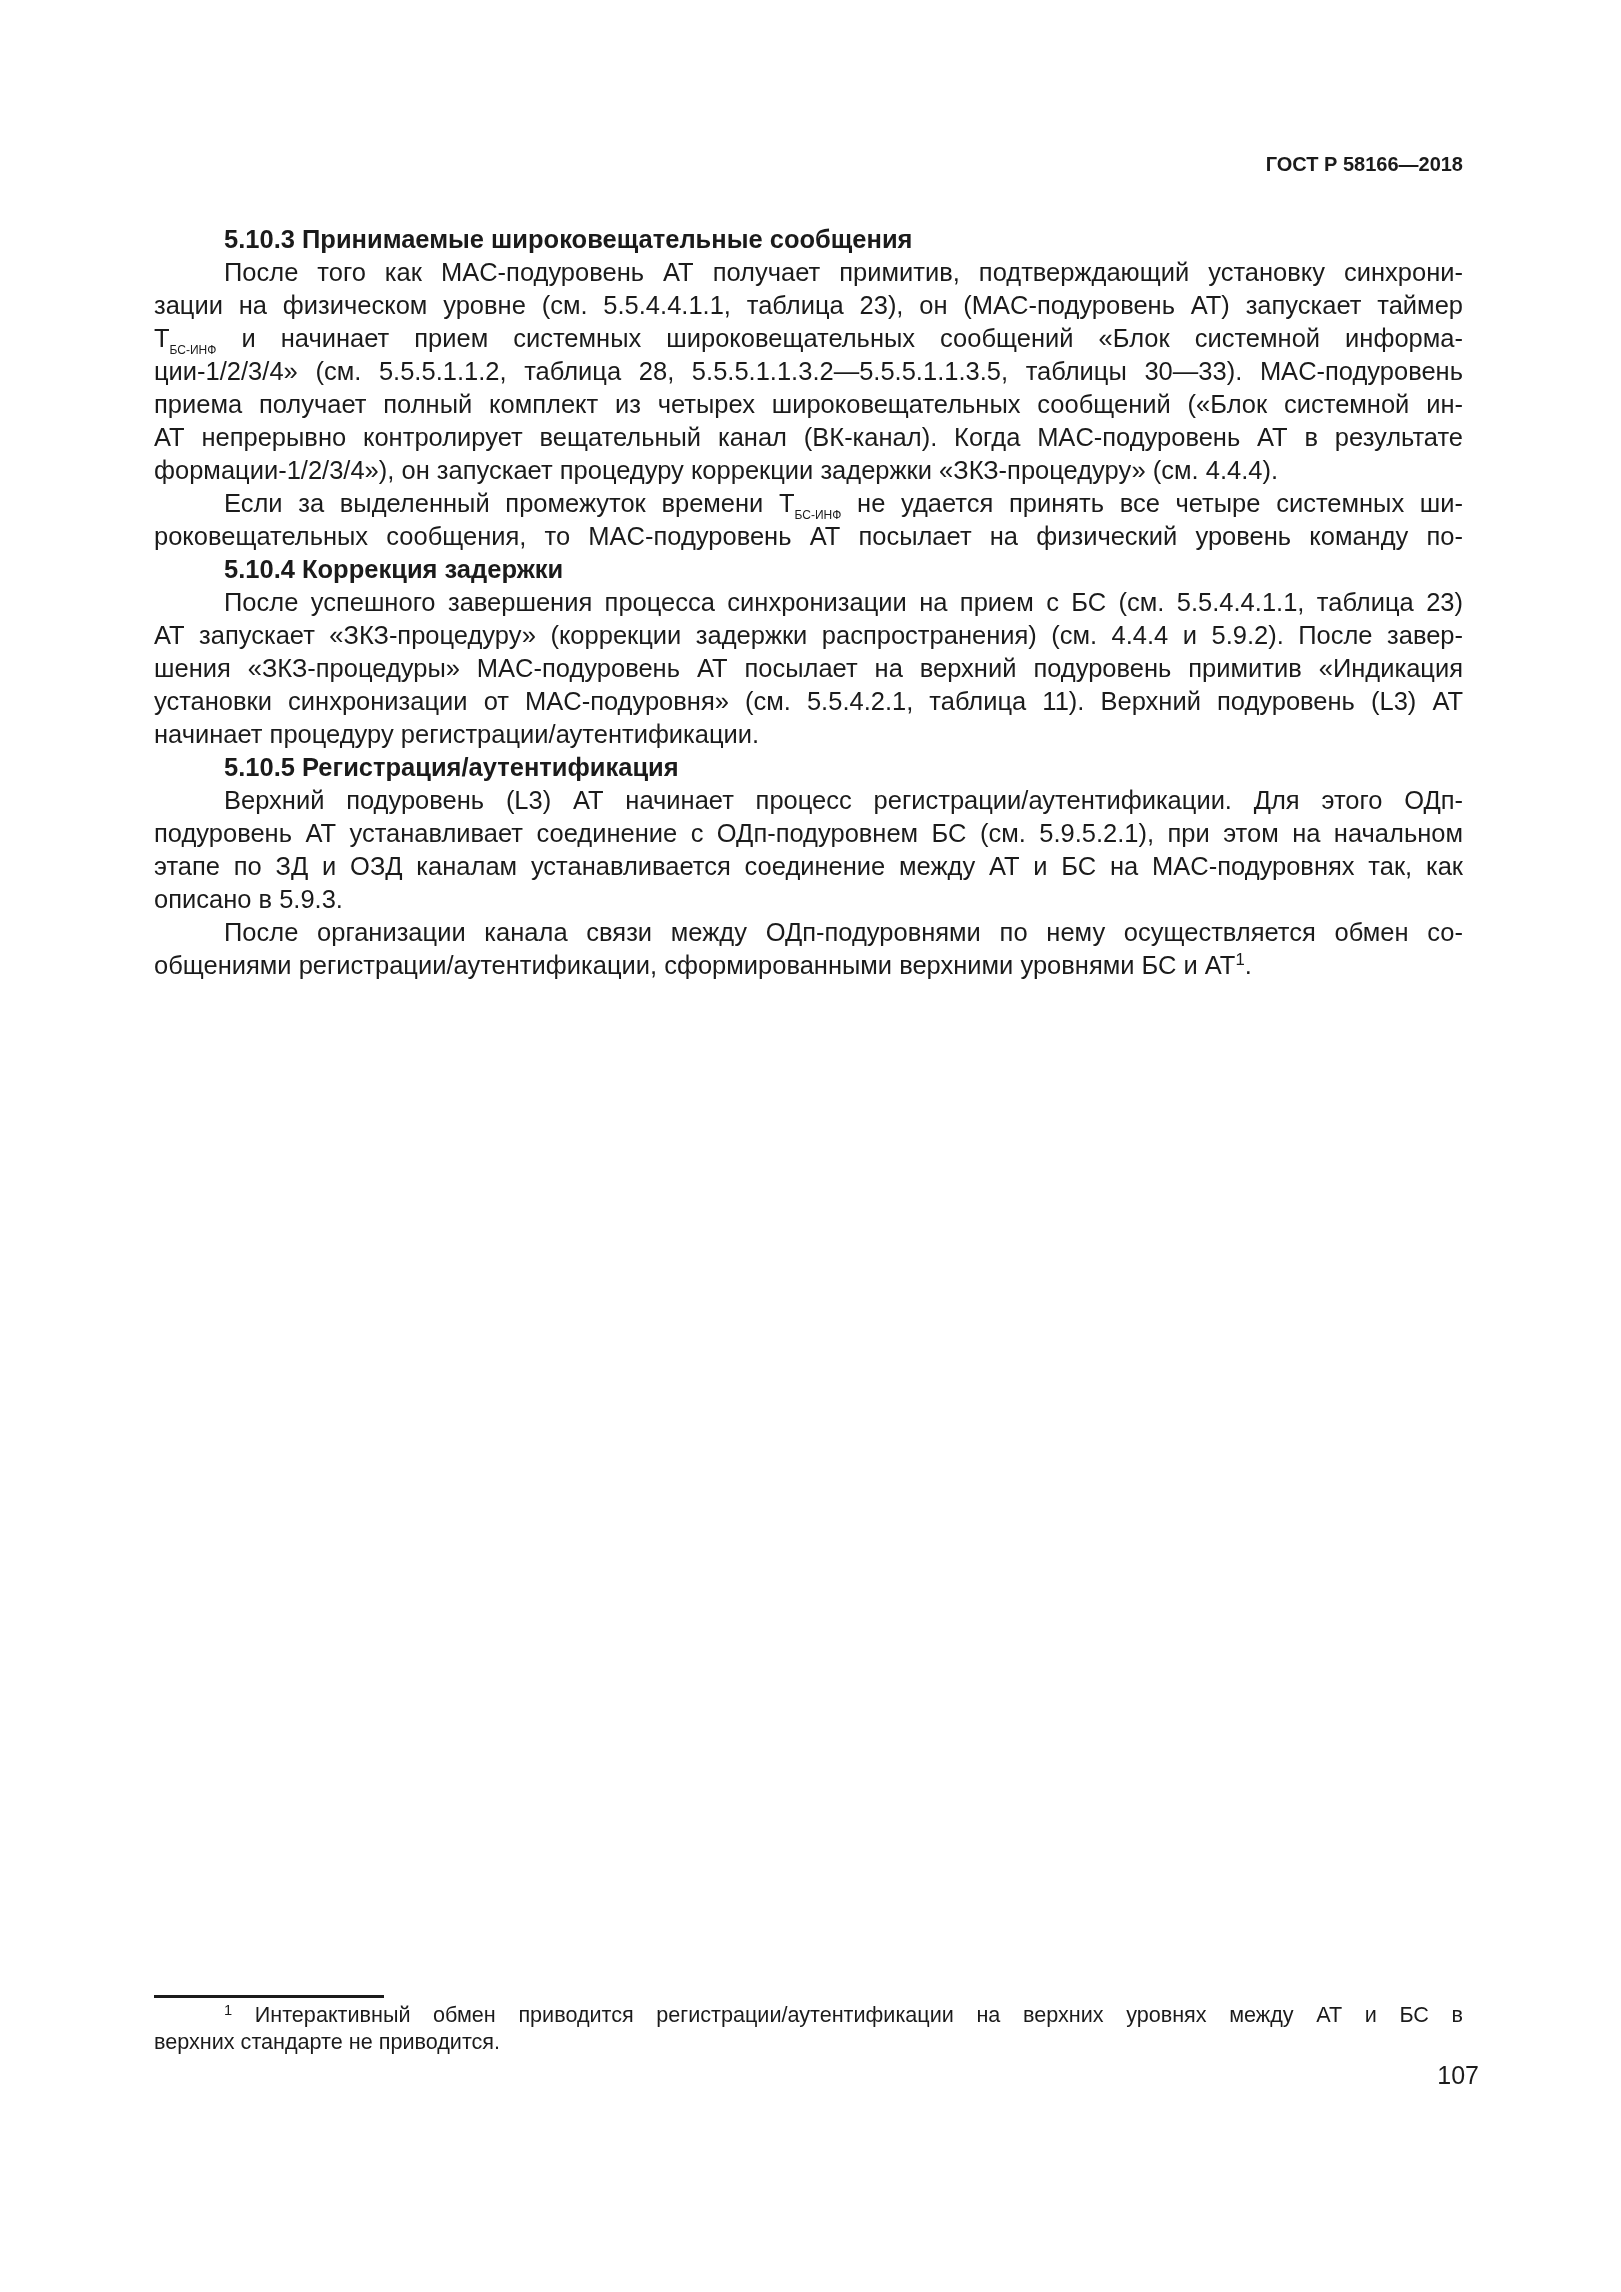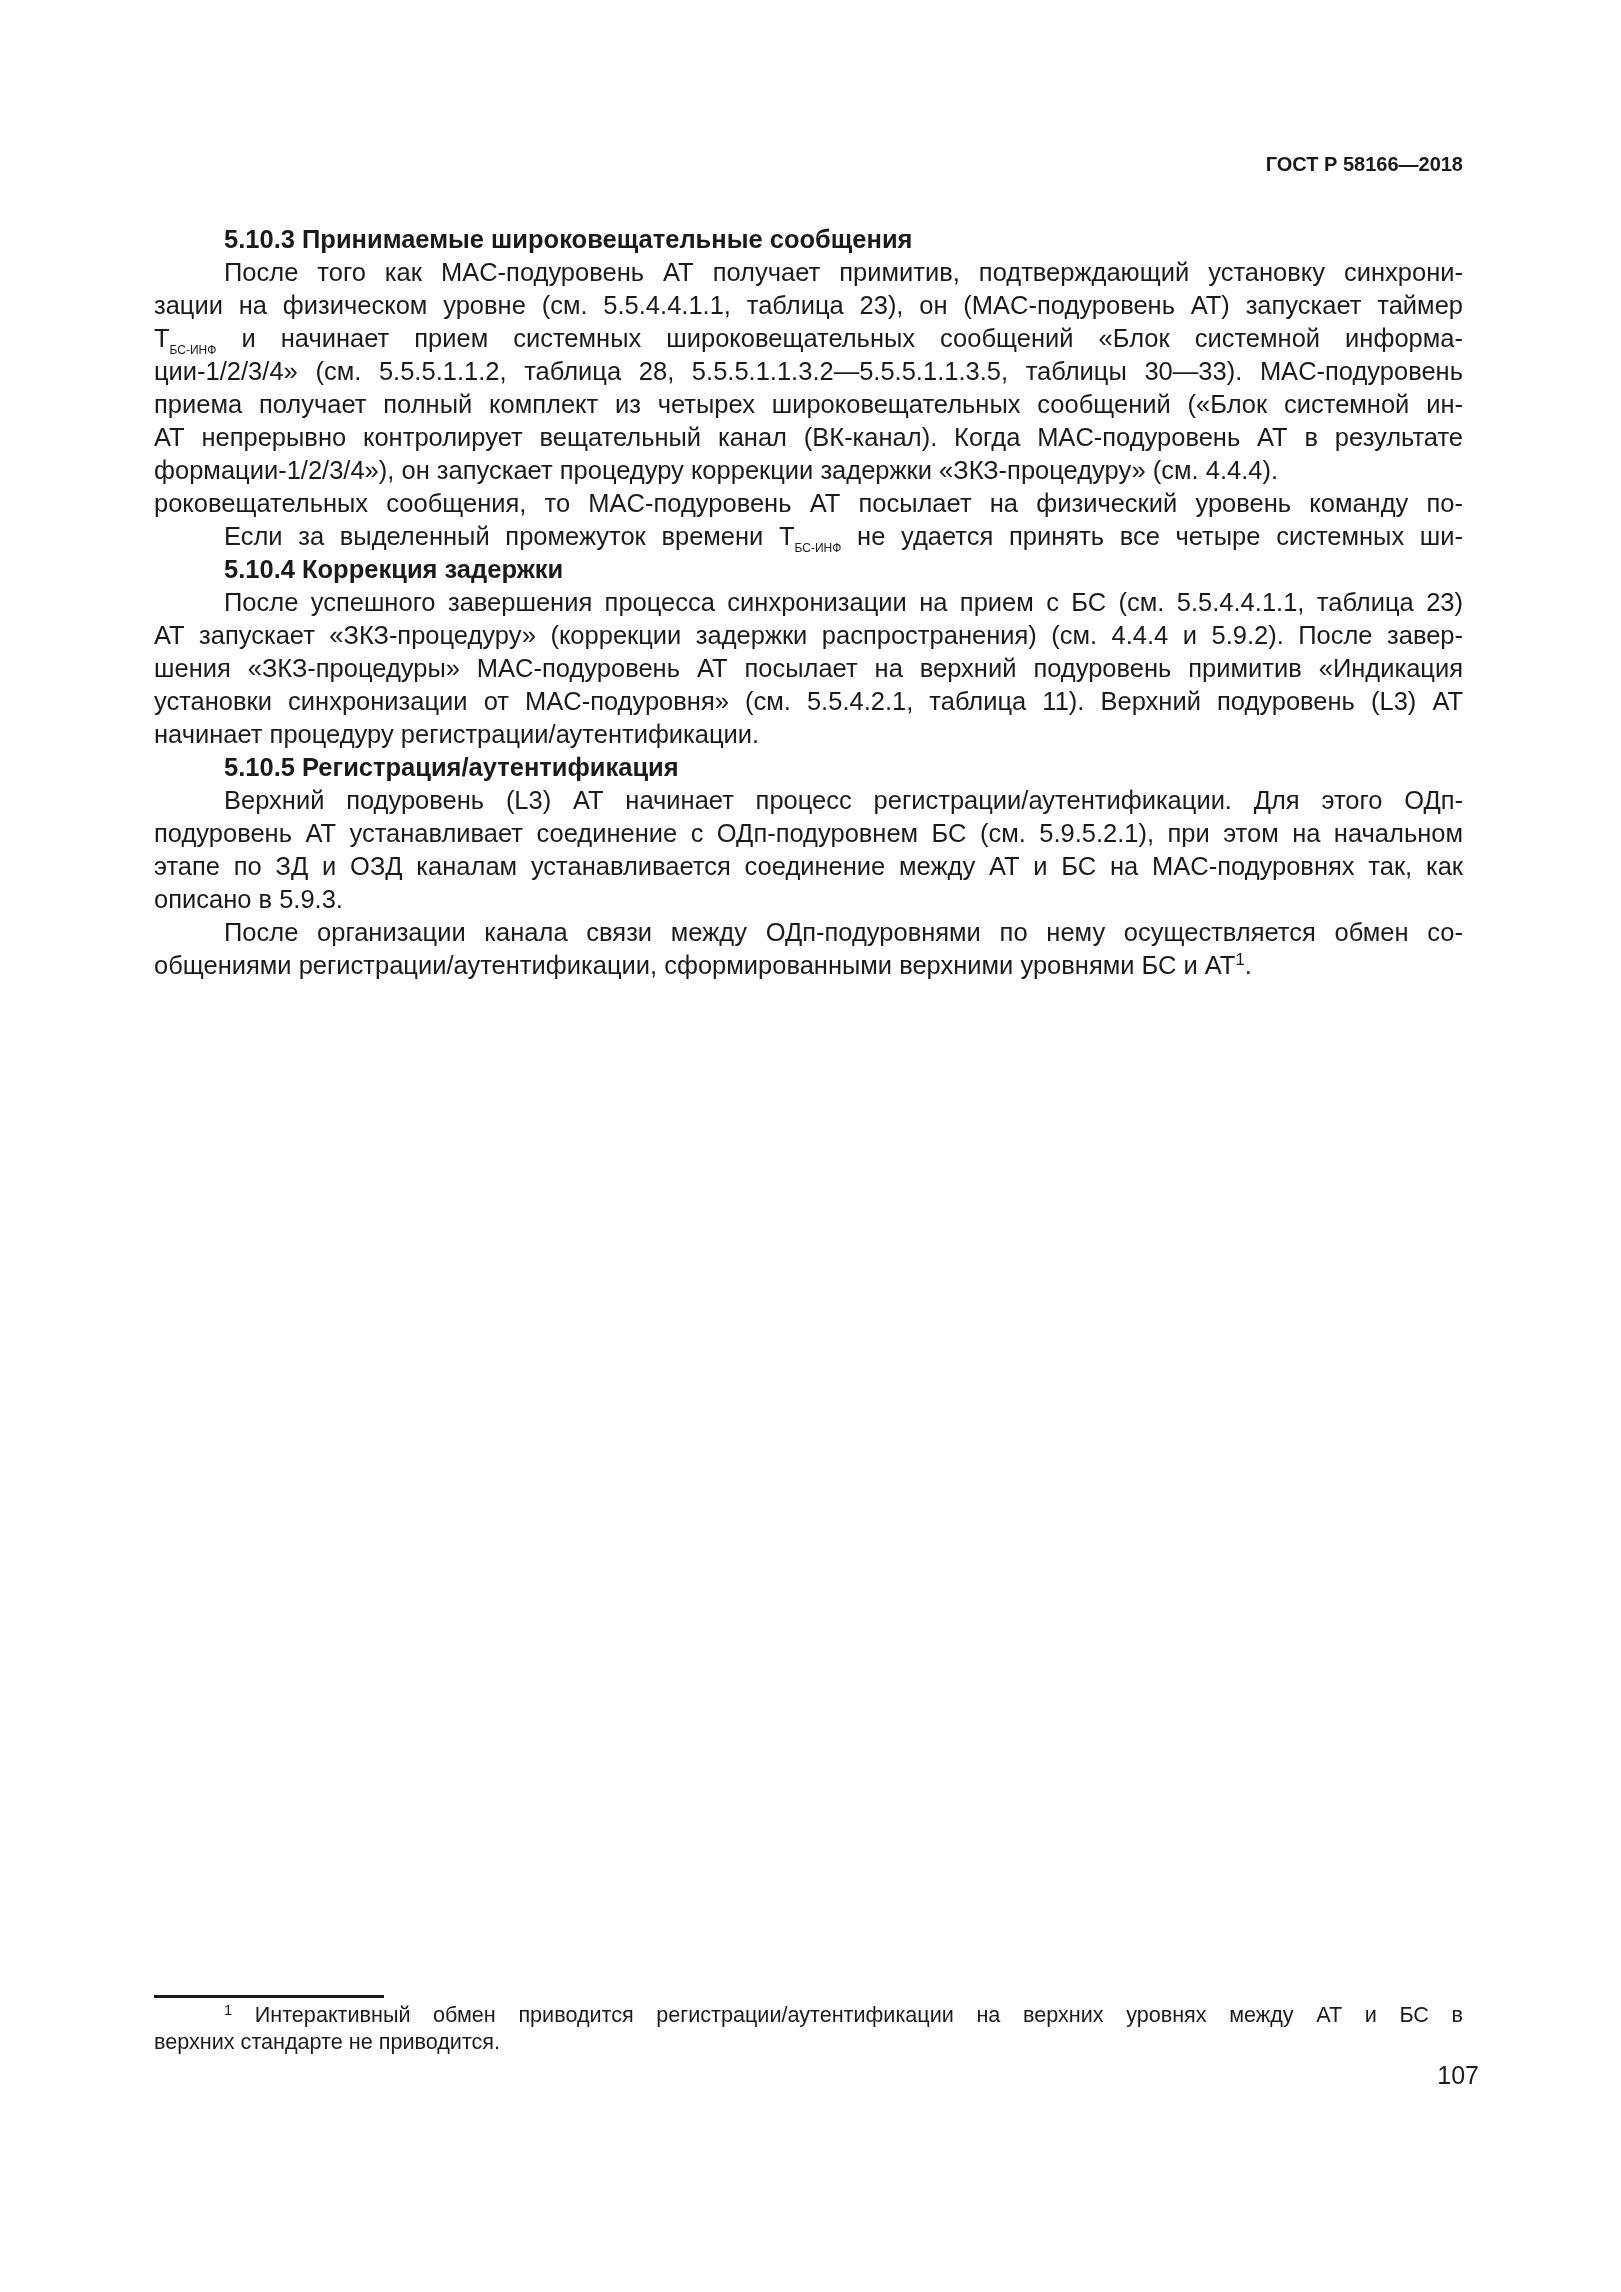--- a/index.html
+++ b/index.html
@@ -87,22 +87,22 @@
       <div>
         <div class="line indent"><span class="seg">После того как MAC-подуровень АТ получает примитив, подтверждающий установку синхрони-</span></div>
         <div class="line"><span class="seg">зации на физическом уровне (см. 5.5.4.4.1.1, таблица 23), он (MAC-подуровень АТ) запускает таймер</span></div>
         <div class="line"><span class="seg">Т</span><span class="seg-sub">БС-ИНФ</span><span class="seg"> и начинает прием системных широковещательных сообщений «Блок системной информа-</span></div>
         <div class="line"><span class="seg">ции-1/2/3/4» (см. 5.5.5.1.1.2, таблица 28, 5.5.5.1.1.3.2—5.5.5.1.1.3.5, таблицы 30—33). MAC-подуровень</span></div>
         <div class="line"><span class="seg">приема получает полный комплект из четырех широковещательных сообщений («Блок системной ин-</span></div>
         <div class="line"><span class="seg">АТ непрерывно контролирует вещательный канал (ВК-канал). Когда MAC-подуровень АТ в результате</span></div>
         <div class="line last"><span class="seg">формации-1/2/3/4»), он запускает процедуру коррекции задержки «ЗКЗ-процедуру» (см. 4.4.4).</span></div>
       </div>
       <div>
+        <div class="line indent"><span class="seg">Если за выделенный промежуток времени Т</span><span class="seg-sub">БС-ИНФ</span><span class="seg"> не удается принять все четыре системных ши-</span></div>
         <div class="line"><span class="seg">роковещательных сообщения, то MAC-подуровень АТ посылает на физический уровень команду по-</span></div>
-        <div class="line indent"><span class="seg">Если за выделенный промежуток времени Т</span><span class="seg-sub">БС-ИНФ</span><span class="seg"> не удается принять все четыре системных ши-</span></div>
       </div>
       <div class="line heading indent last">5.10.4 Коррекция задержки</div>
       <div>
         <div class="line indent"><span class="seg">После успешного завершения процесса синхронизации на прием с БС (см. 5.5.4.4.1.1, таблица 23)</span></div>
         <div class="line"><span class="seg">АТ запускает «ЗКЗ-процедуру» (коррекции задержки распространения) (см. 4.4.4 и 5.9.2). После завер-</span></div>
         <div class="line"><span class="seg">шения «ЗКЗ-процедуры» MAC-подуровень АТ посылает на верхний подуровень примитив «Индикация</span></div>
         <div class="line"><span class="seg">установки синхронизации от MAC-подуровня» (см. 5.5.4.2.1, таблица 11). Верхний подуровень (L3) АТ</span></div>
         <div class="line last"><span class="seg">начинает процедуру регистрации/аутентификации.</span></div>
       </div>
       <div class="line heading indent last">5.10.5 Регистрация/аутентификация</div>

